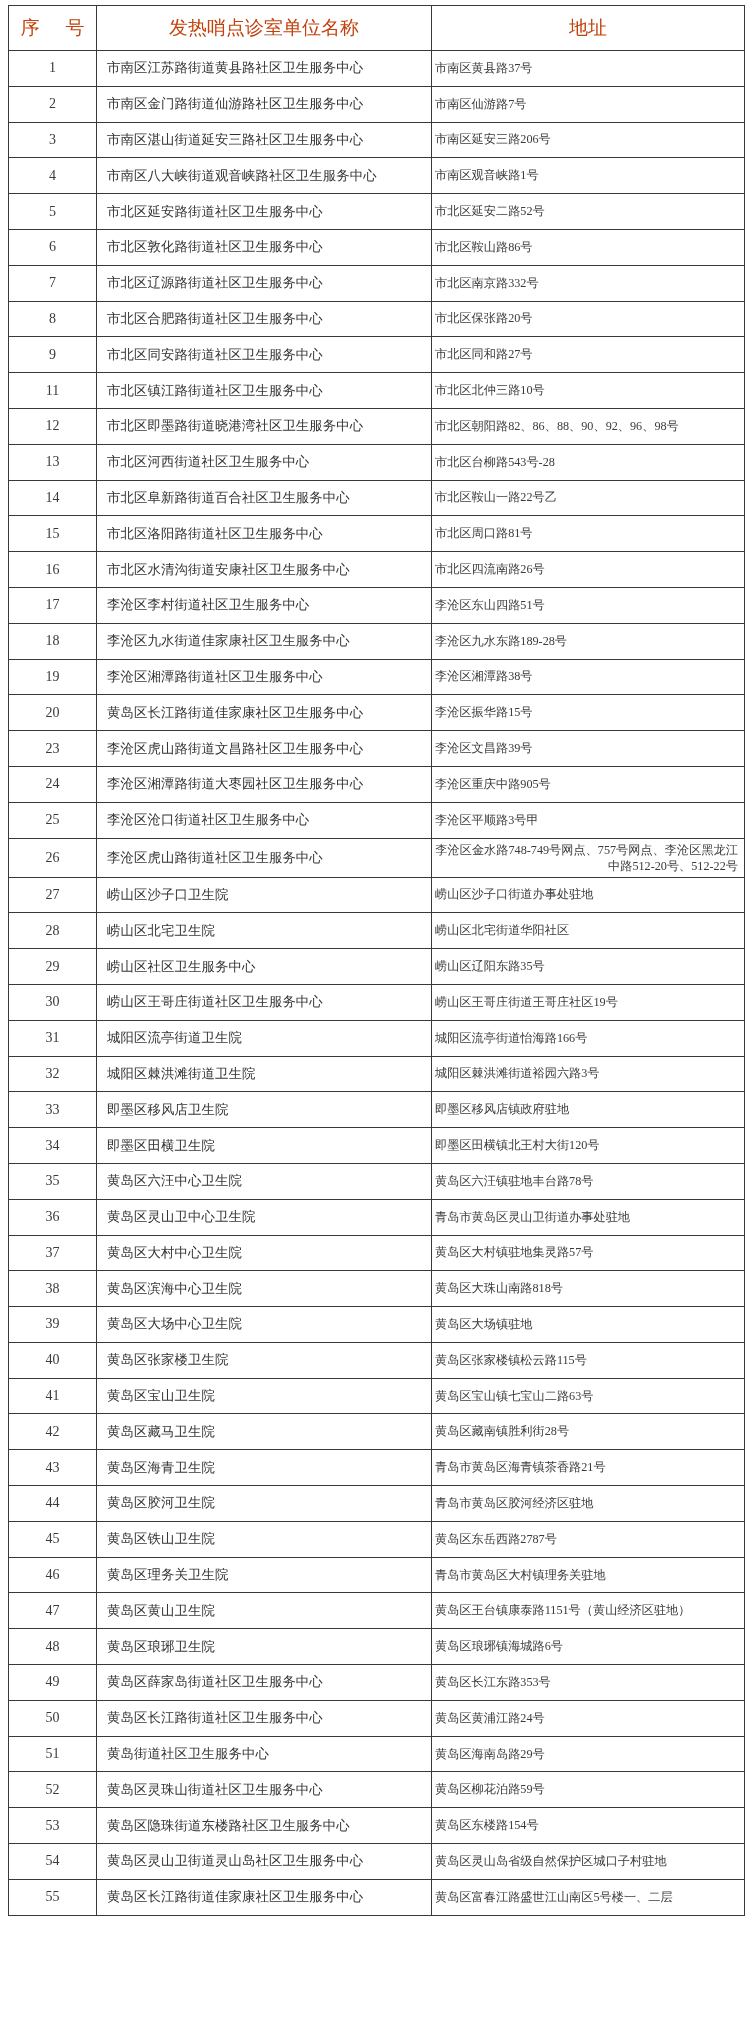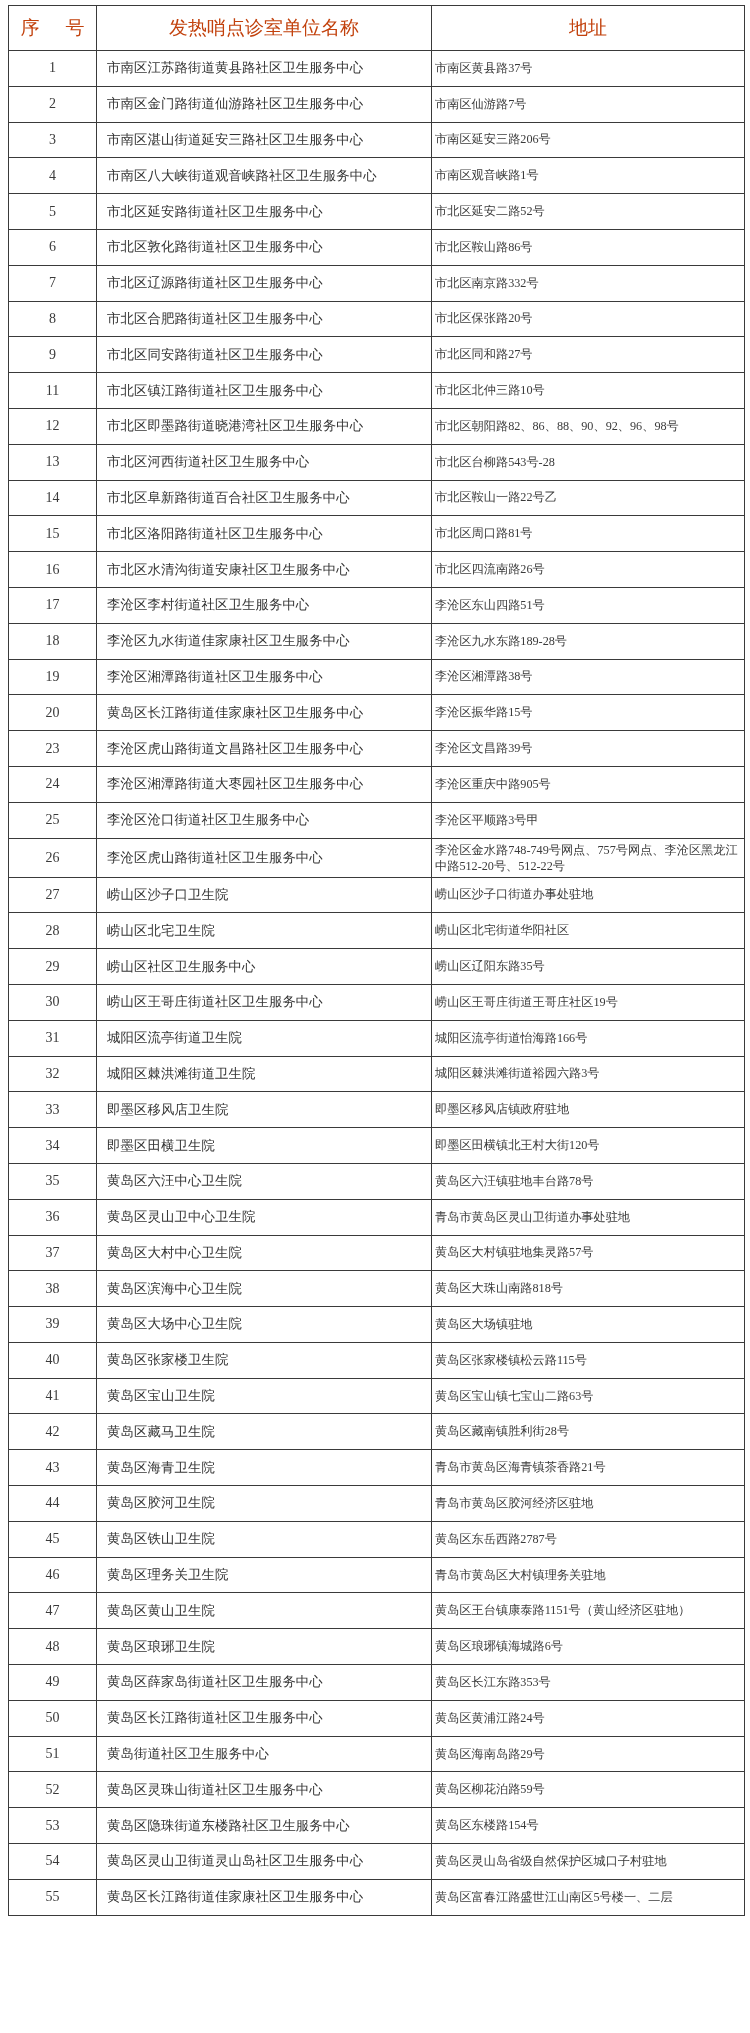--- a/index.html
+++ b/index.html
@@ -74,20 +74,21 @@
       font-size: 12.2px;
       color: #3a3a3a;
     }
     tbody tr.tall td {
       height: 38px;
     }
     tbody td.addr.wrap {
       white-space: normal;
       line-height: 16px;
       padding-right: 6px;
+      text-align: right;
     }
   </style>
 </head>
 <body>
 
 <div class="sheet">
   <table class="roster">
     <colgroup>
       <col class="c-num">
       <col class="c-name">

